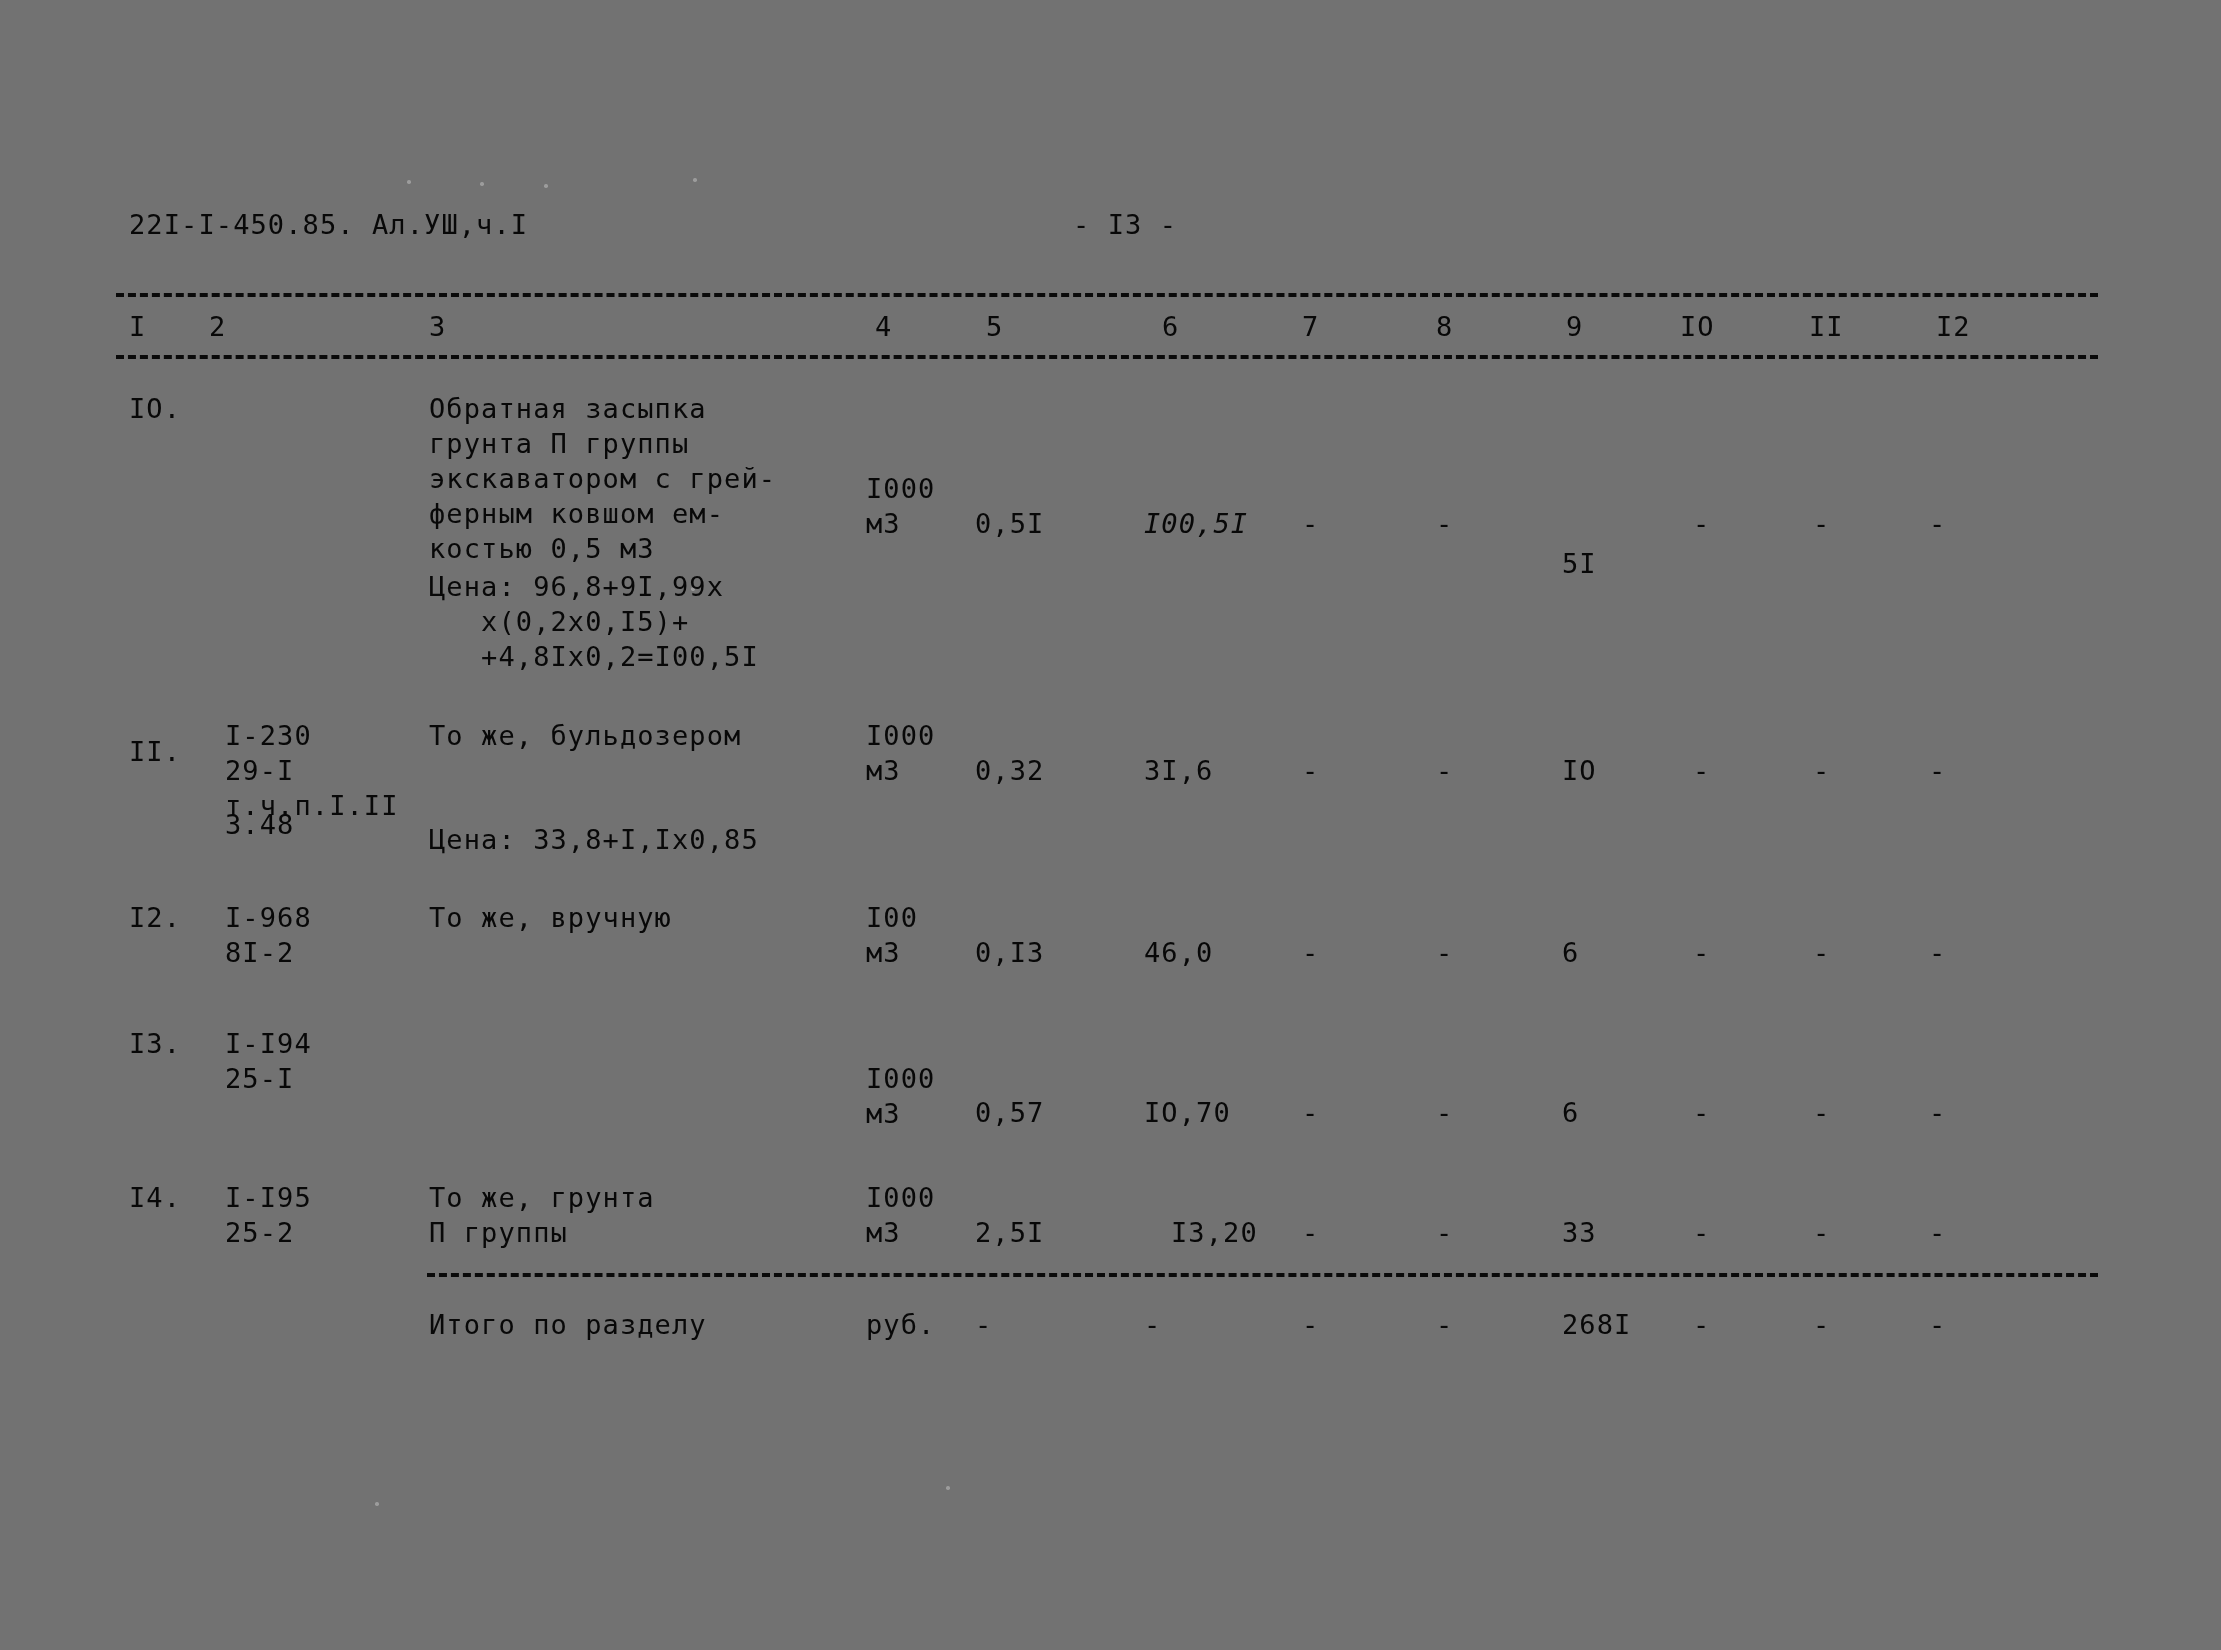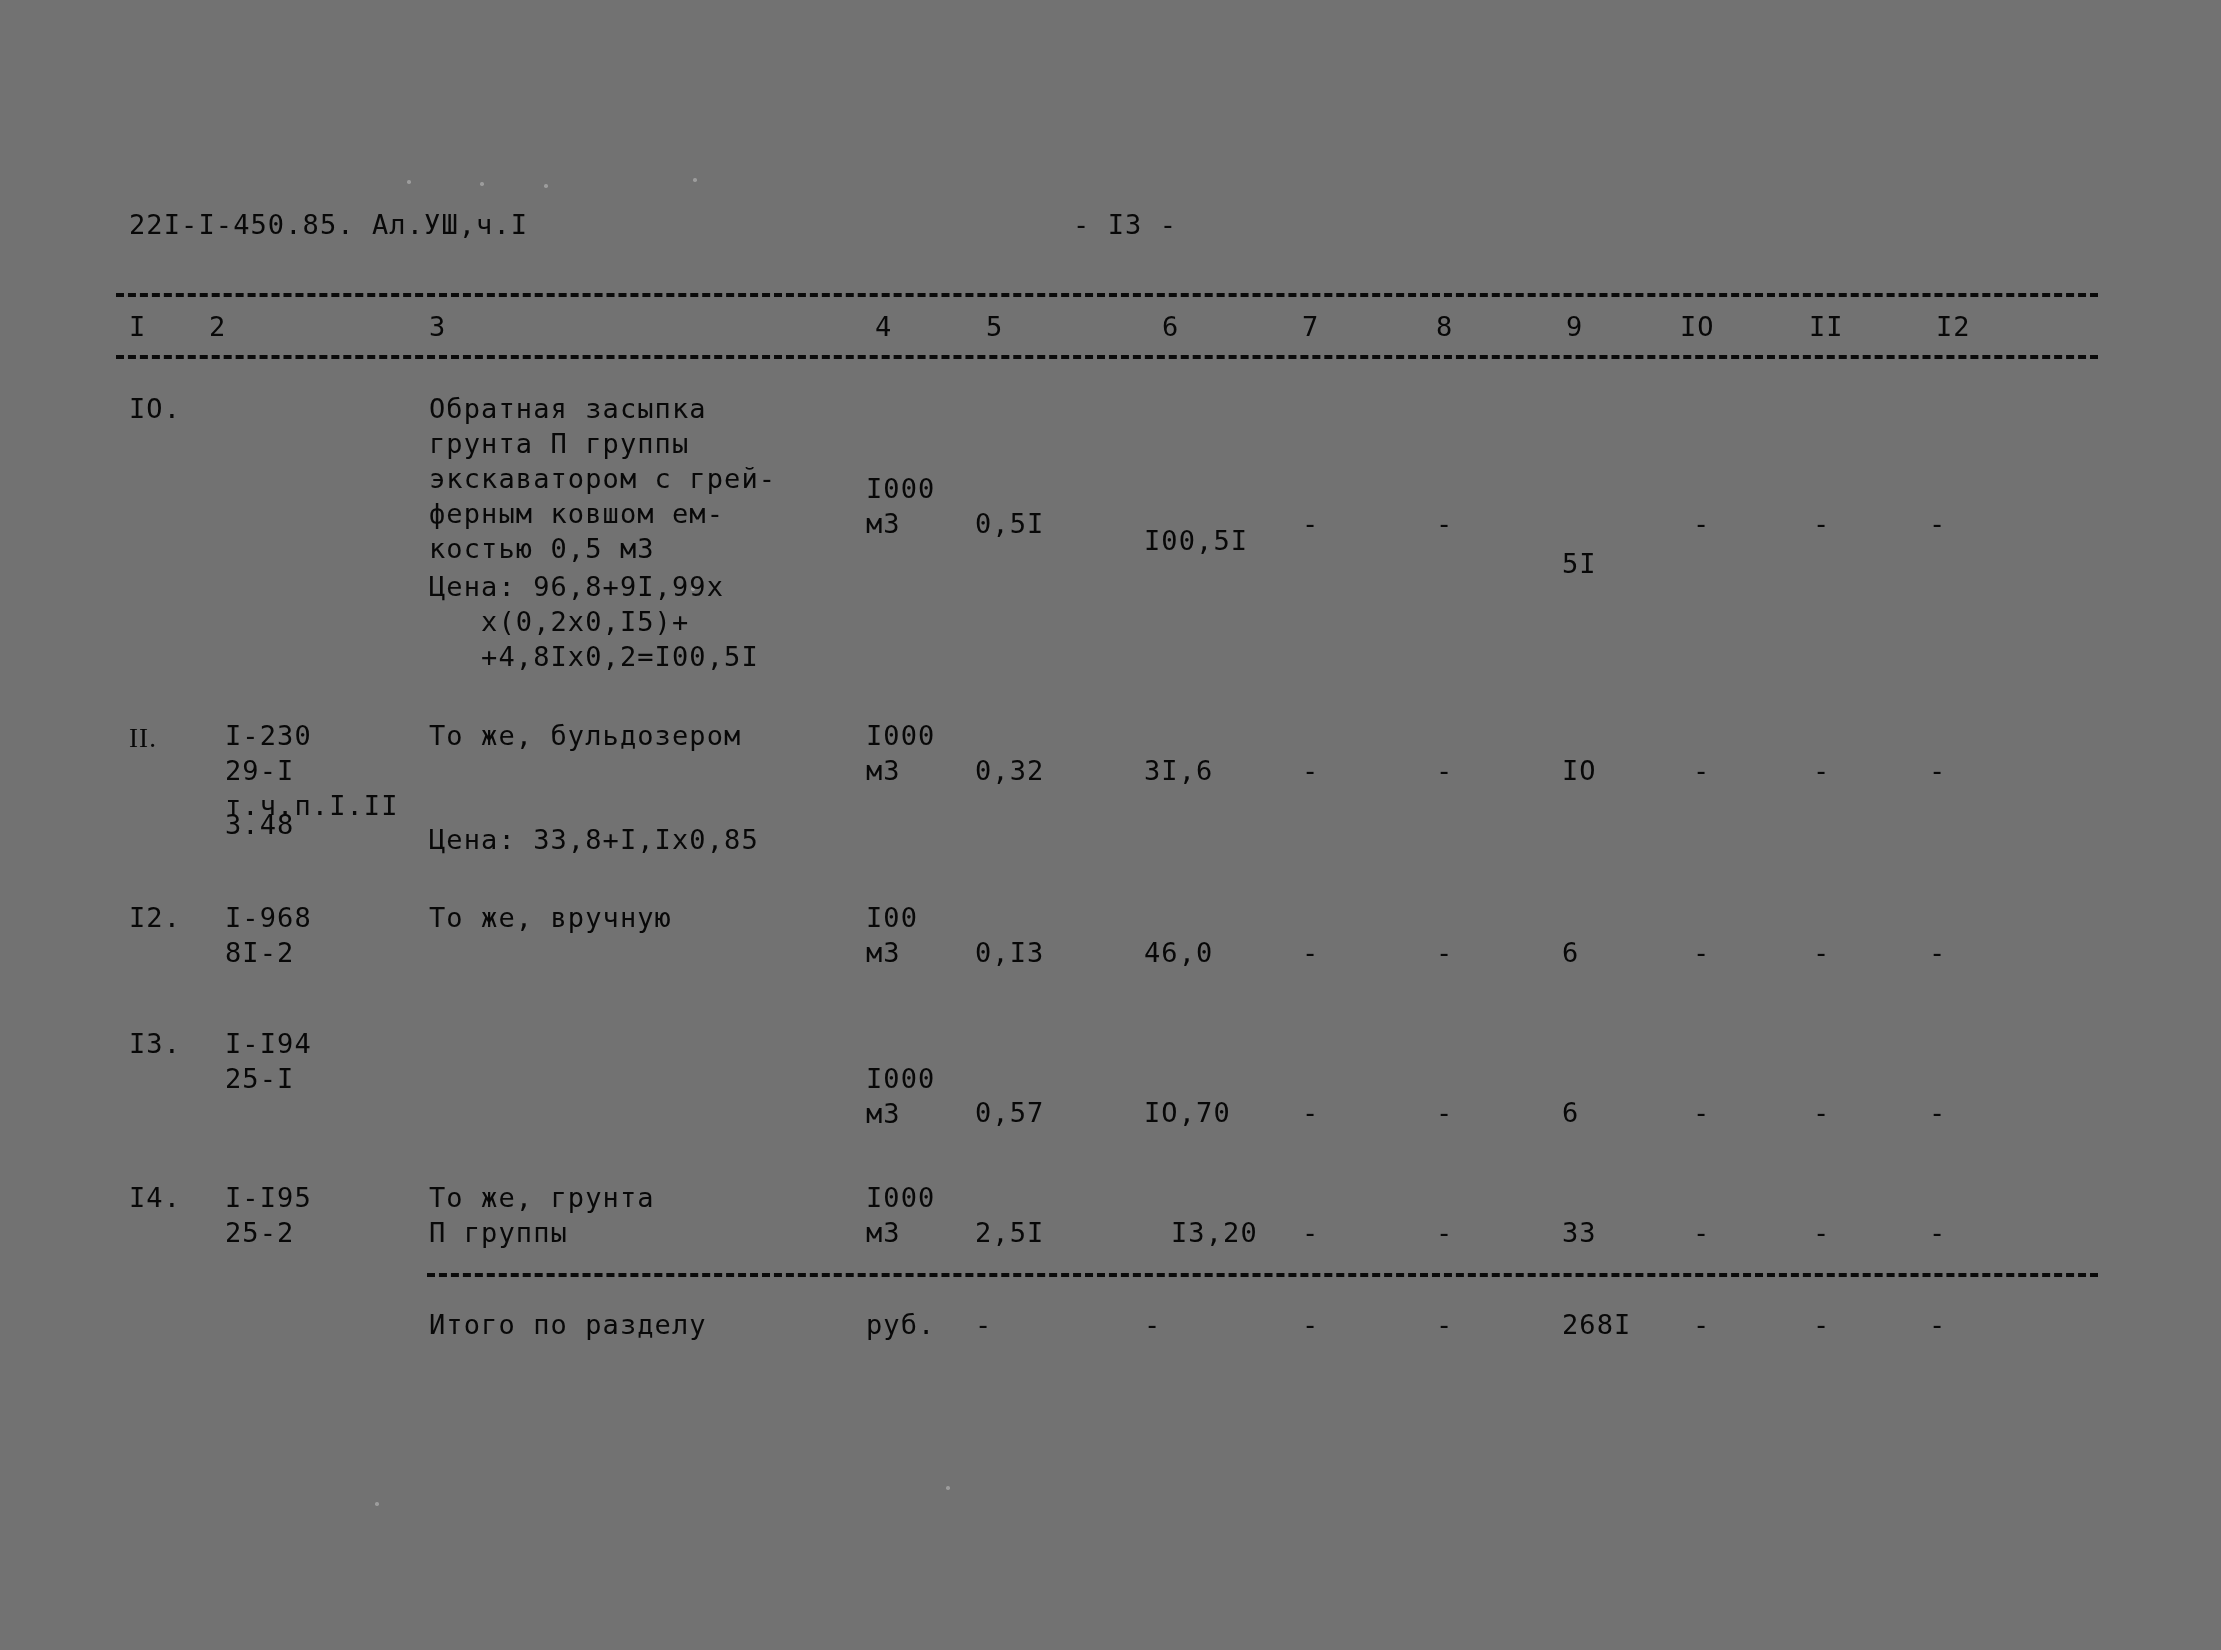--- a/index.html
+++ b/index.html
@@ -118,31 +118,31 @@
 грунта П группы
 экскаватором с грей-
 ферным ковшом ем-
 костью 0,5 м3</div>
     <div class="abs tw multiline c-desc" style="top:178px;">Цена: 96,8+9I,99х
    х(0,2х0,I5)+
    +4,8Iх0,2=I00,5I</div>
     <div class="abs tw multiline c-unit" style="top:80px;">I000
 м3</div>
     <div class="abs tw c-5" style="top:115px;">0,5I</div>
-    <div class="abs tw c-6" style="top:132px;">I00,5I</div>
+    <div class="abs tw c-6" style="top:115px;font-style:italic;">I00,5I</div>
     <div class="abs tw c-7" style="top:115px;">-</div>
     <div class="abs tw c-8" style="top:115px;">-</div>
     <div class="abs tw c-9" style="top:115px;margin-top:40px;">5I</div>
     <div class="abs tw c-10" style="top:115px;">-</div>
     <div class="abs tw c-11" style="top:115px;">-</div>
     <div class="abs tw c-12" style="top:115px;">-</div>
   </div>
 
   <div class="row-wrap" style="top:718px; height:155px;">
-    <div class="abs tw c-no" style="top:3px;font-family:Liberation Serif, serif;">II.</div>
+    <div class="abs tw c-no" style="top:16px;">II.</div>
     <div class="abs tw multiline c-code" style="top:0;">I-230
 29-I
 т.ч.п.I.II</div>
     <div class="abs tw c-code" style="top:89px;">3.48</div>
     <div class="abs tw c-desc" style="top:0;">То же, бульдозером</div>
     <div class="abs tw c-desc" style="top:104px;">Цена: 33,8+I,Iх0,85</div>
     <div class="abs tw multiline c-unit" style="top:0;">I000
 м3</div>
     <div class="abs tw c-5" style="top:35px;">0,32</div>
     <div class="abs tw c-6" style="top:35px;">3I,6</div>

